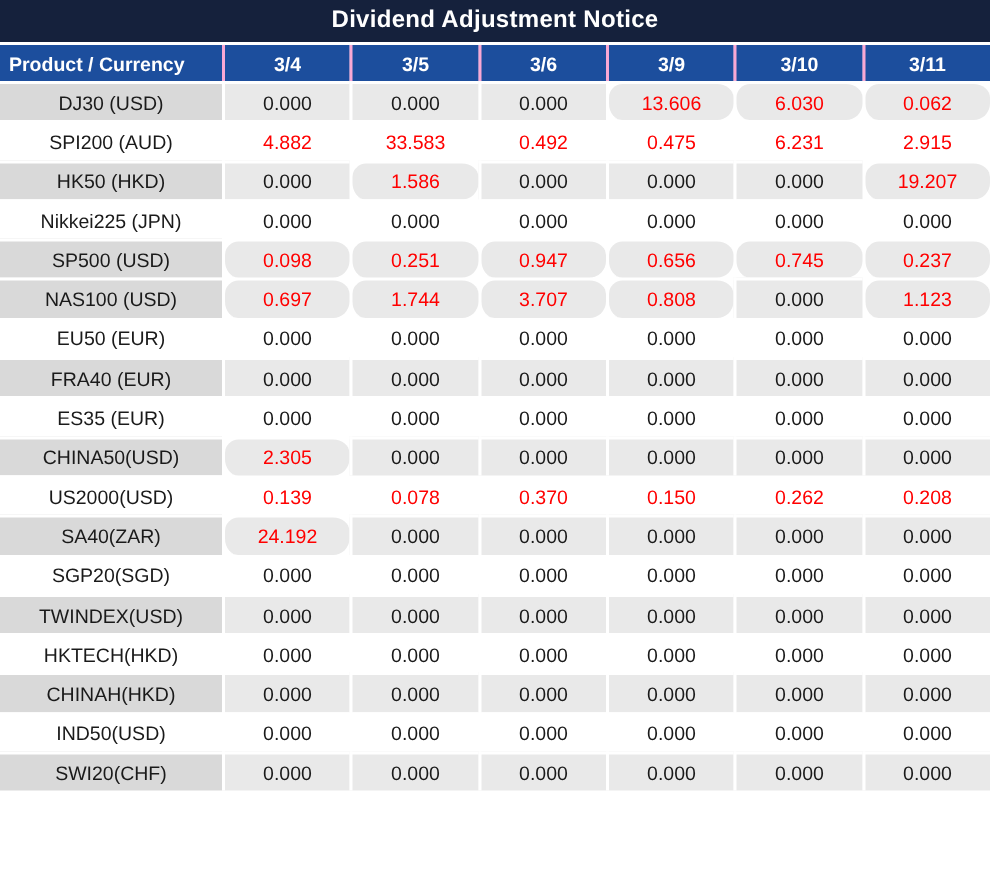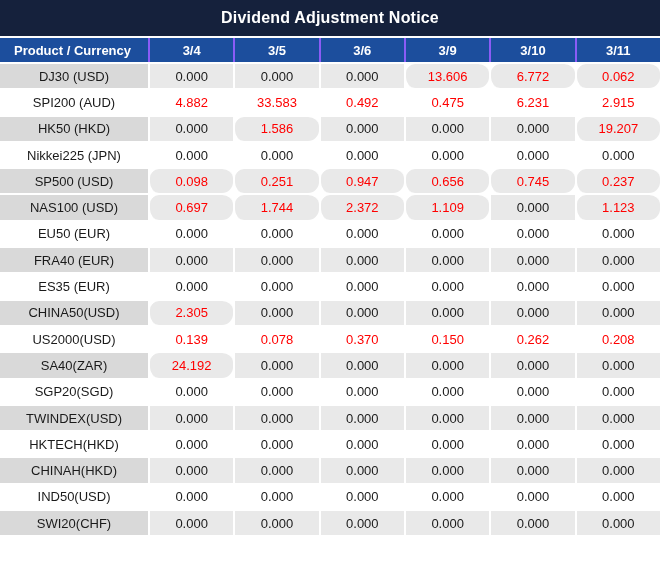--- a/index.html
+++ b/index.html
@@ -8,21 +8,21 @@
     background: #ffffff;
     font-family: "Liberation Sans", sans-serif;
   }
   .panel {
     width: 660px;
     height: 587px;
     overflow: hidden;
     background: #ffffff;
   }
   .title-bar {
-    height: 36px;
+    height: 28px;
     background: var(--title-bg, #15213C);
     color: #ffffff;
     font-size: 16px;
     font-weight: bold;
     display: flex;
     align-items: center;
     justify-content: center;
     letter-spacing: 0.2px;
   }
   table {
@@ -33,27 +33,27 @@
     margin-top: 2px;
   }
   col.product-col { width: 148px; }
   thead th {
     background: var(--header-bg, #1C4E9D);
     color: #ffffff;
     font-size: 13px;
     font-weight: bold;
     height: 24px;
     text-align: center;
-    border-left: 2px solid #8b5cf6;
+    border-left: 2px solid #f9a8d4;
     padding: 0;
   }
   thead th:first-child {
     border-left: none;
     text-align: left;
-    padding-left: 14px;
+    padding-left: 6px;
   }
   tbody th, tbody td {
     height: 24.3px;
     font-size: 13px;
     font-weight: normal;
     text-align: center;
     color: var(--value-black, #1a1a1a);
     border-left: 2px solid #ffffff;
     border-top: 2px solid #ffffff;
     padding: 0;
@@ -92,21 +92,21 @@
           <th>3/11</th>
         </tr>
     </thead>
     <tbody>
     <tr class="gray">
           <th>DJ30 (USD)</th>
           <td>0.000</td>
           <td>0.000</td>
           <td>0.000</td>
           <td class="red">13.606</td>
-          <td class="red">6.772</td>
+          <td class="red">6.030</td>
           <td class="red">0.062</td>
         </tr>
         <tr class="white">
           <th>SPI200 (AUD)</th>
           <td class="red">4.882</td>
           <td class="red">33.583</td>
           <td class="red">0.492</td>
           <td class="red">0.475</td>
           <td class="red">6.231</td>
           <td class="red">2.915</td>
@@ -135,22 +135,22 @@
           <td class="red">0.251</td>
           <td class="red">0.947</td>
           <td class="red">0.656</td>
           <td class="red">0.745</td>
           <td class="red">0.237</td>
         </tr>
         <tr class="gray">
           <th>NAS100 (USD)</th>
           <td class="red">0.697</td>
           <td class="red">1.744</td>
-          <td class="red">2.372</td>
-          <td class="red">1.109</td>
+          <td class="red">3.707</td>
+          <td class="red">0.808</td>
           <td>0.000</td>
           <td class="red">1.123</td>
         </tr>
         <tr class="white">
           <th>EU50 (EUR)</th>
           <td>0.000</td>
           <td>0.000</td>
           <td>0.000</td>
           <td>0.000</td>
           <td>0.000</td>

